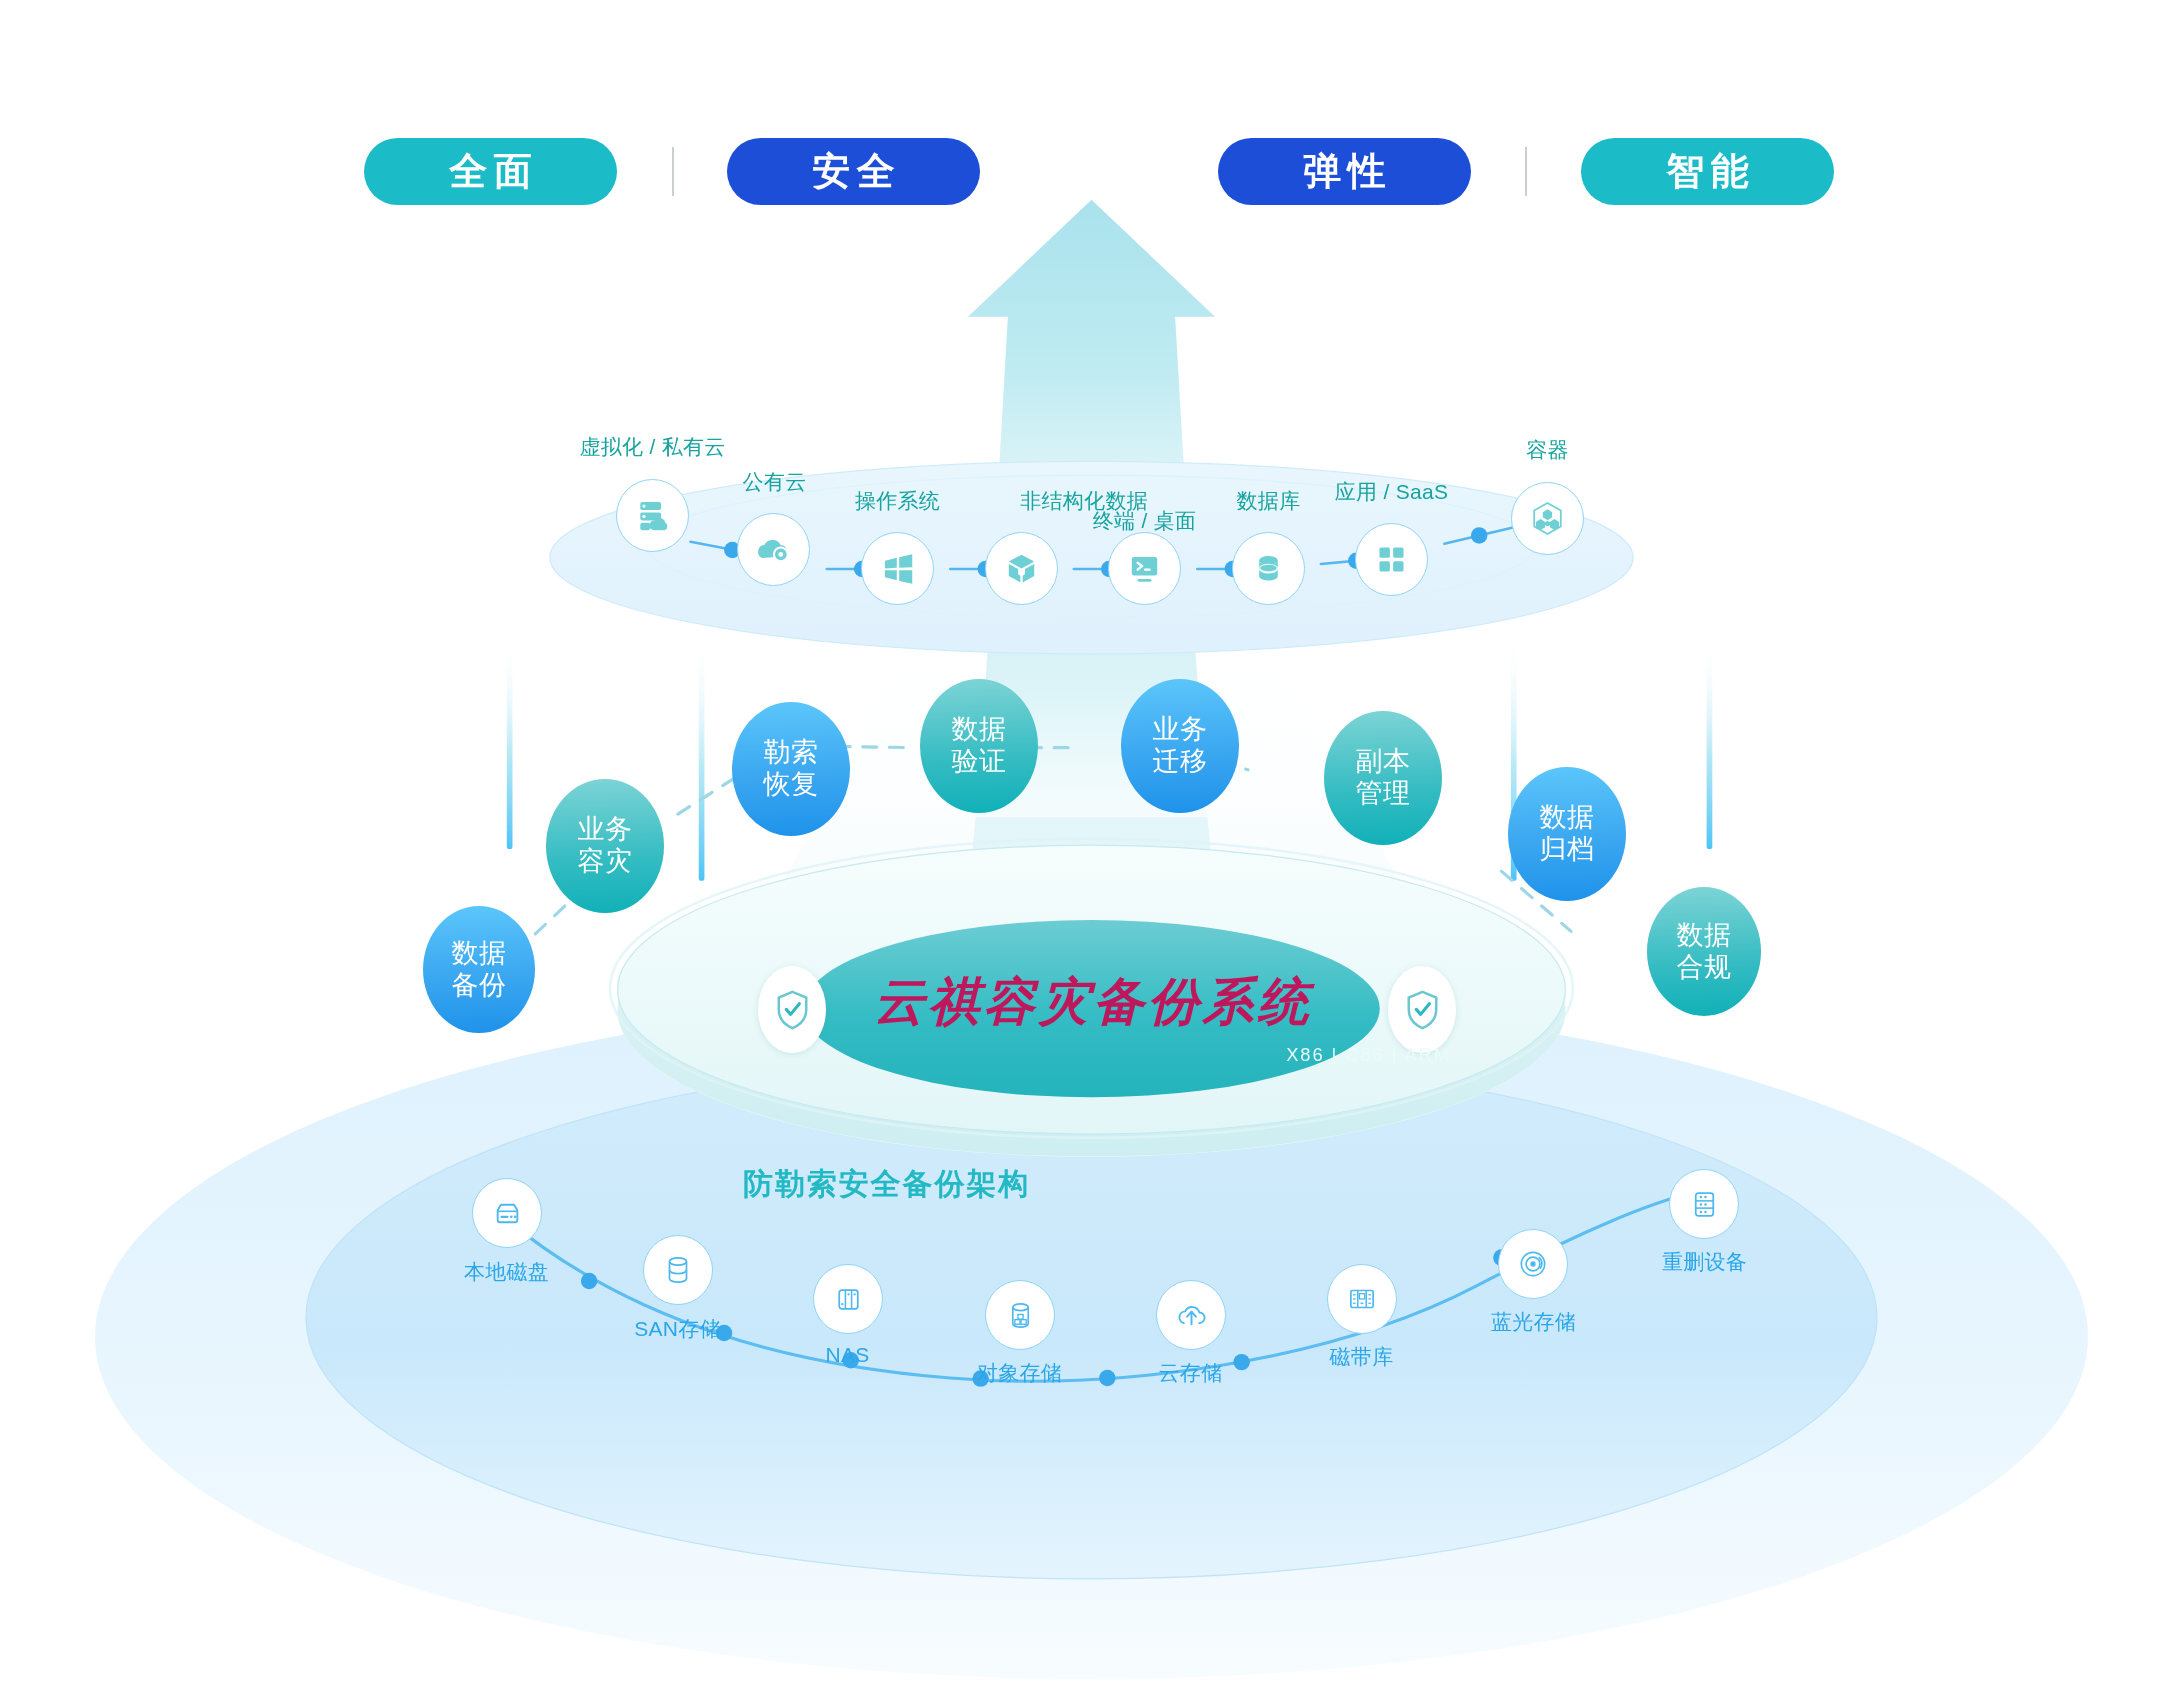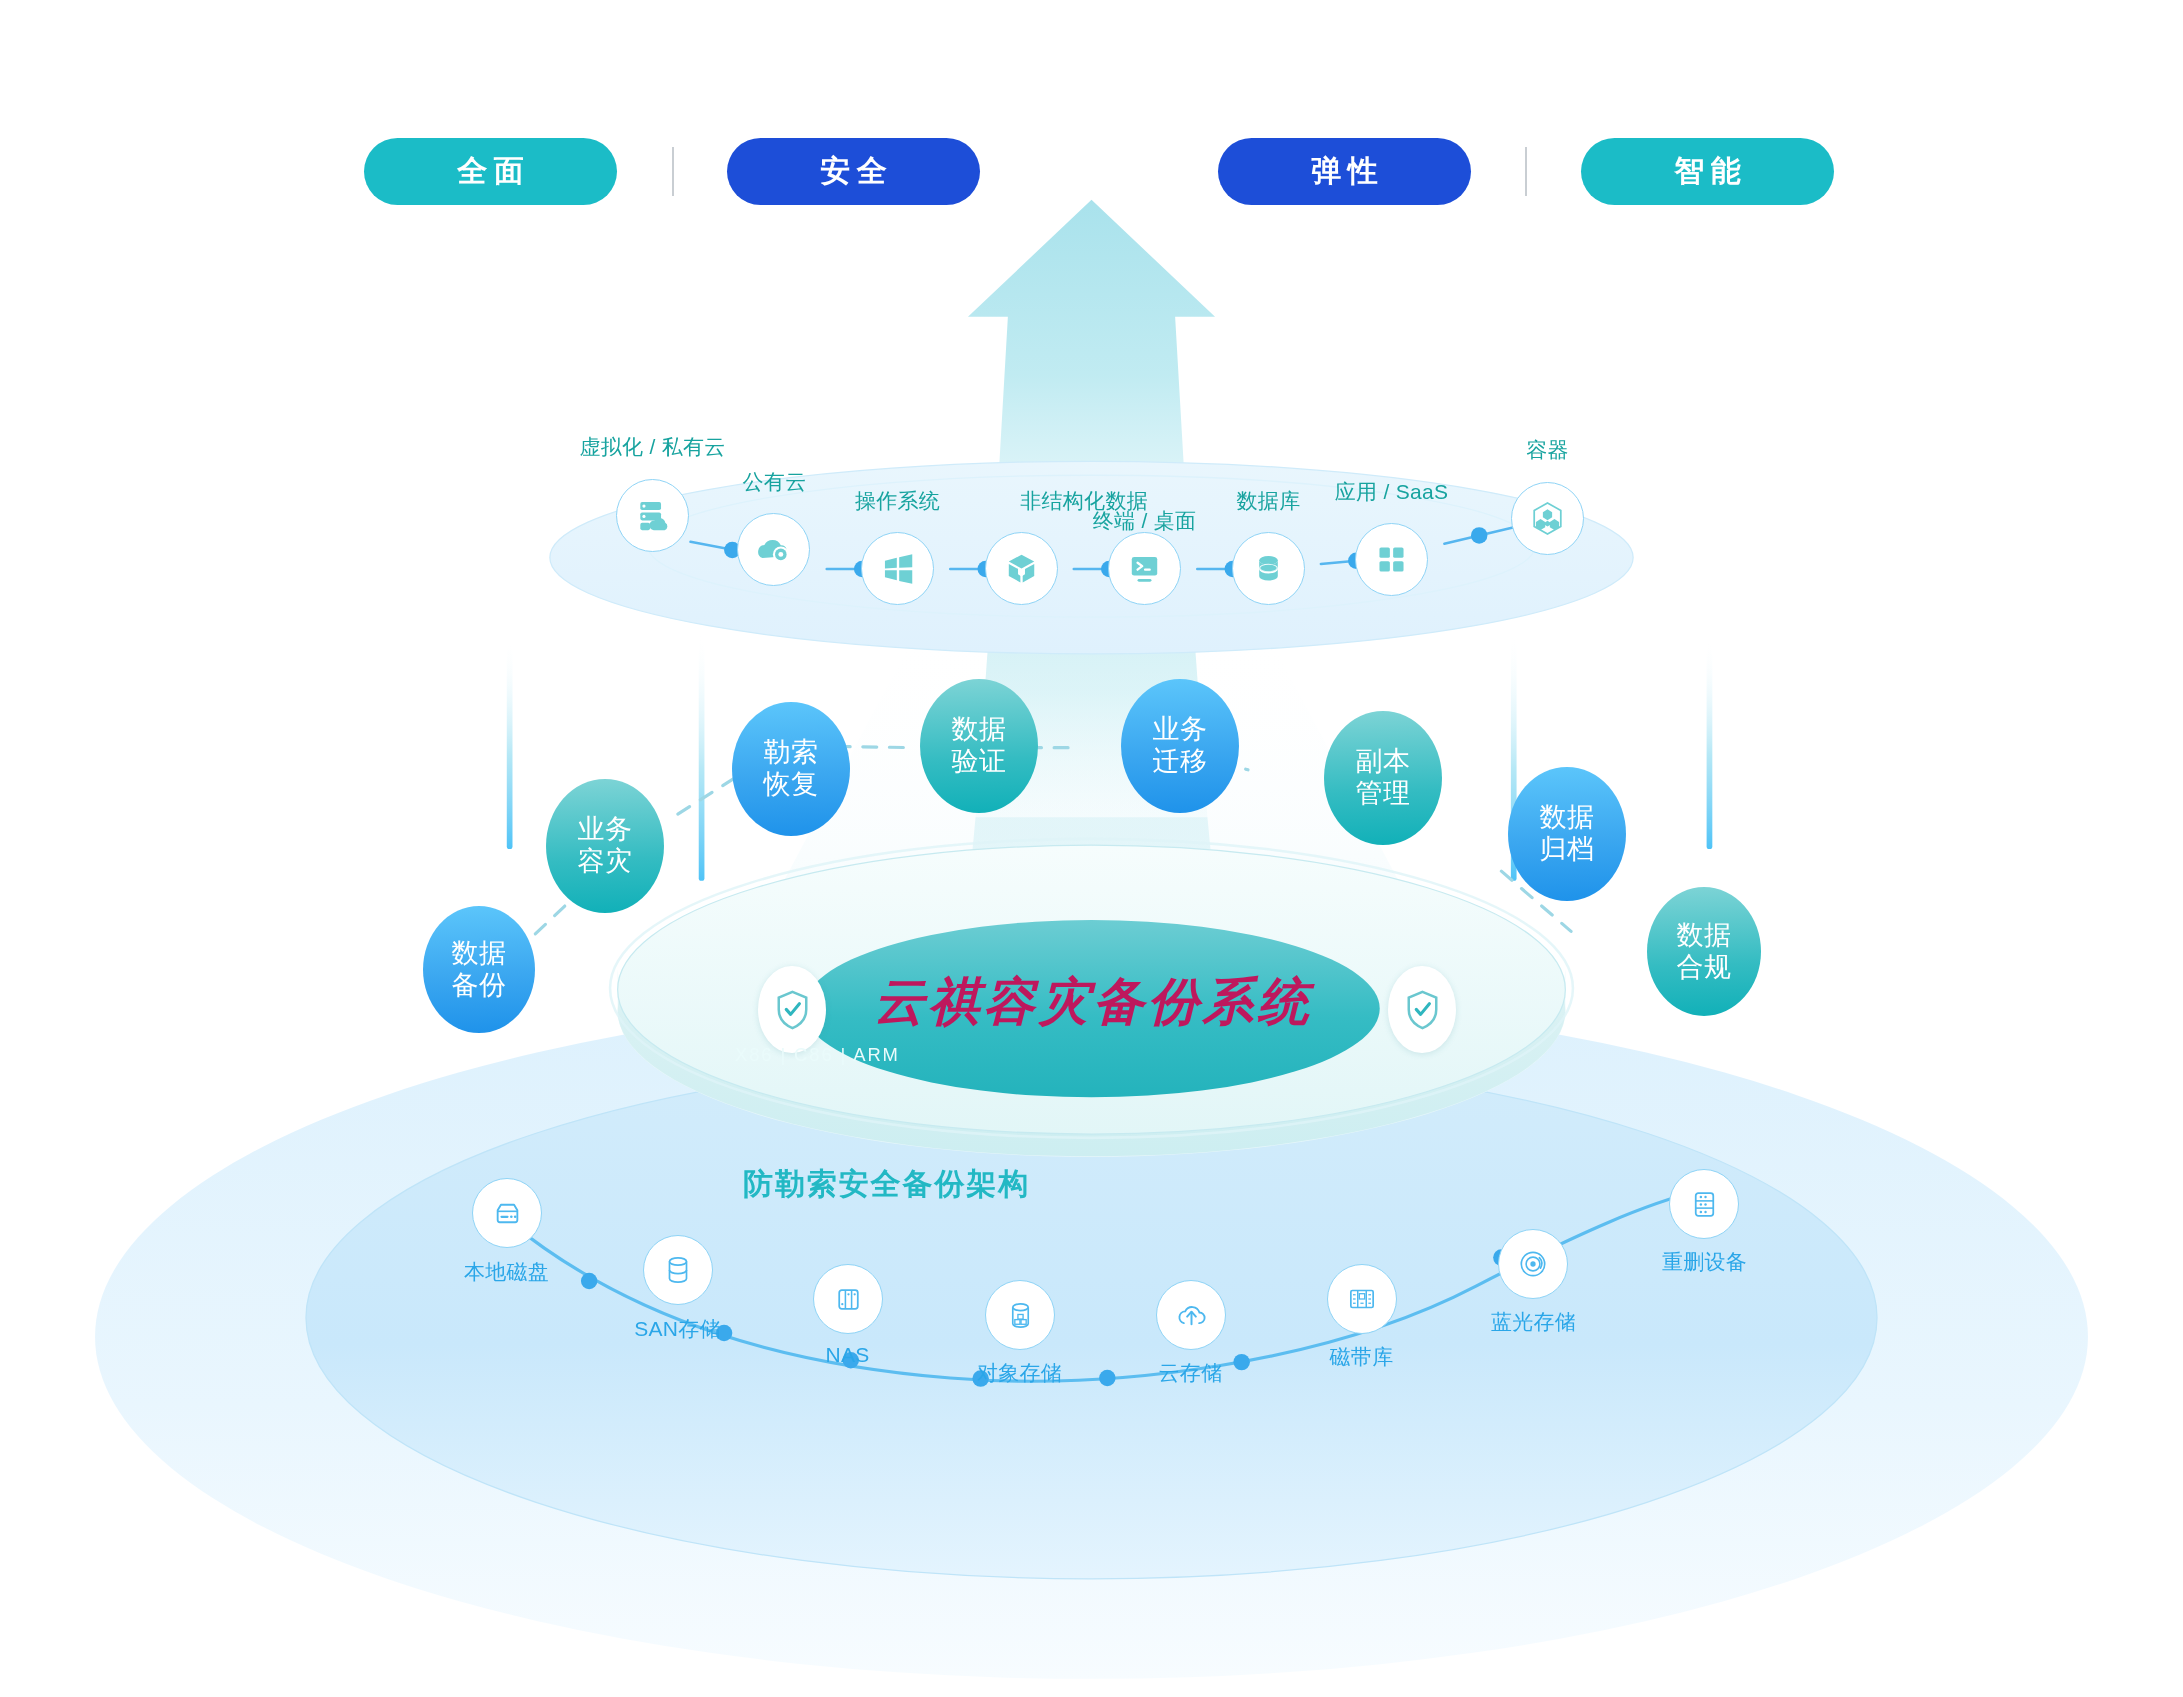--- a/index.html
+++ b/index.html
@@ -9,21 +9,21 @@
     background:#ffffff;
   }
   .stage{position:absolute;inset:0;}
   svg.layer{position:absolute;left:0;top:0;width:2183px;height:1698px;}
 
   
   .pills{position:absolute;left:0;top:138px;width:2183px;height:70px;}
   .pill{
     position:absolute;top:0;height:67px;border-radius:34px;
     display:flex;align-items:center;justify-content:center;
-    color:#ffffff;font-size:30px;font-weight:bold;letter-spacing:6.3px;
+    color:#ffffff;font-size:38px;font-weight:bold;letter-spacing:6.3px;
     text-indent:6.3px;
   }
   .pill.teal{background:#1bbcc7;}
   .pill.blue{background:#1d4ed8;}
   .pill-sep{position:absolute;top:9px;width:1.9px;height:49px;background:#c9ced3;}
 
   
   .bub{
     position:absolute;border-radius:50%;
     display:flex;flex-direction:column;align-items:center;justify-content:center;
@@ -44,21 +44,21 @@
     position:absolute;text-align:center;white-space:nowrap;
     font-size:21px;letter-spacing:0.3px;
   }
   .nodelbl.top{color:#17a39f;}
   .nodelbl.bot{color:#2aa6e8;}
   .coretitle{
     position:absolute;left:735px;top:968px;width:716px;text-align:center;
     color:#be185d;font-size:51px;font-weight:bold;letter-spacing:3.8px;font-style:italic;
   }
   .coresub{
-    position:absolute;left:735px;top:1044px;width:716px;text-align:left;
+    position:absolute;left:735px;top:1044px;width:716px;text-align:right;
     color:#eafbfb;font-size:18.4px;letter-spacing:1.9px;
   }
   .shieldbox{
     position:absolute;width:68px;height:87px;border-radius:34px/44px;
     background:#ffffff;display:flex;align-items:center;justify-content:center;
     box-shadow:0 1.3px 6.3px rgba(60,150,160,.18);
   }
   .ransomtitle{
     position:absolute;left:743px;top:1164px;width:697px;text-align:left;
     color:#22b8c4;font-size:30px;font-weight:bold;letter-spacing:1.9px;

